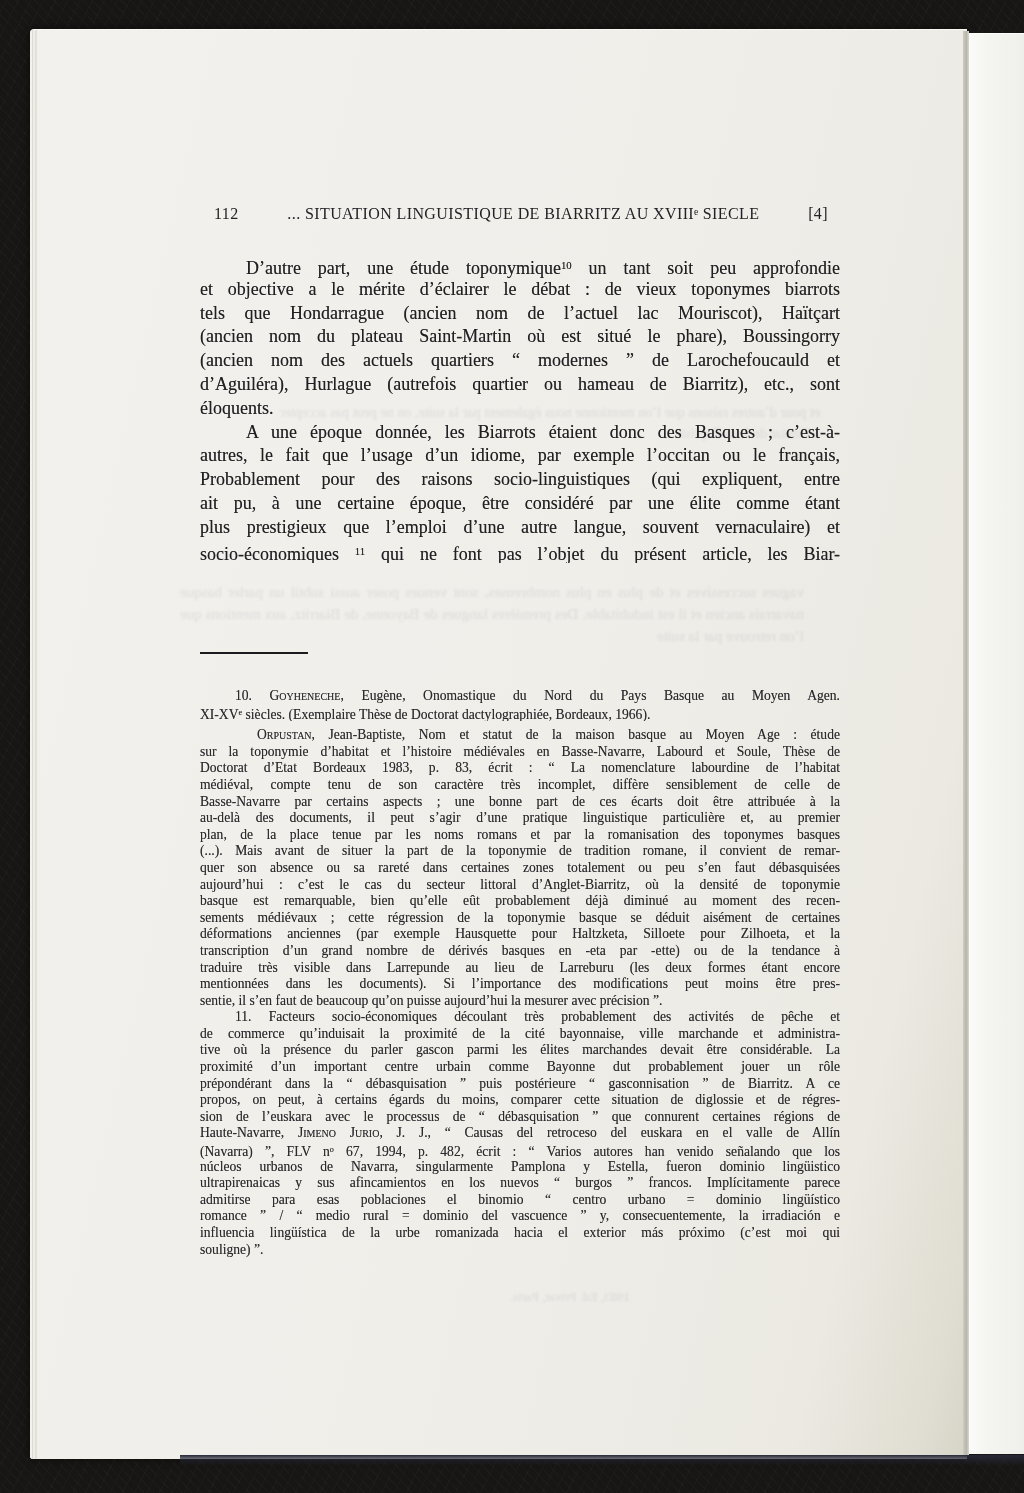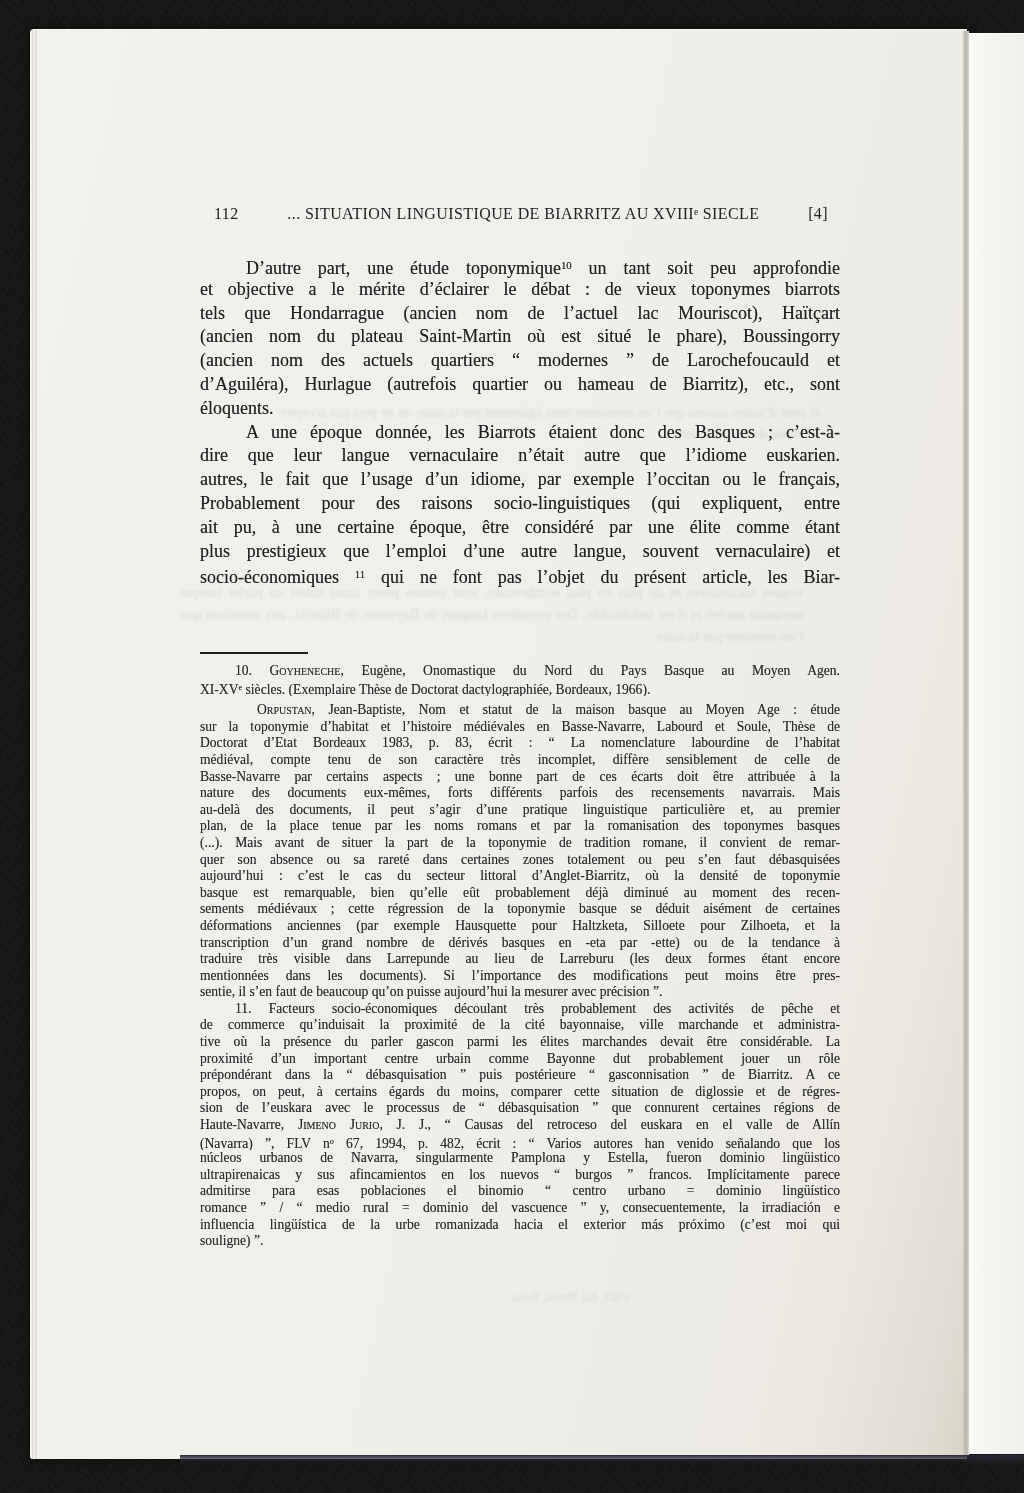--- a/index.html
+++ b/index.html
@@ -64,21 +64,21 @@
     font-size:18px;line-height:23.8px;
     text-shadow:0 0 .3px rgba(32,31,34,.55);
   }
   #body-text .tl{height:23.8px;}
   
   #fn-rule{
     position:absolute;left:170px;top:622px;width:108px;height:2px;
     background:var(--rule,#1c1b1e);
   }
   #footnotes{
-    position:absolute;left:170px;top:633px;width:640px;
+    position:absolute;left:170px;top:658px;width:640px;
     font-size:13.6px;line-height:16.6px;
     color:var(--ink-footnote,#2b2a2d);
     text-shadow:0 0 .3px rgba(43,42,45,.5);
   }
   #footnotes .tl{height:16.6px;}
   
   .tl{
     text-align:justify;text-align-last:justify;
     overflow:hidden;white-space:normal;
   }
@@ -125,21 +125,20 @@
         <div class="tl"><span>D’autre part, une étude toponymique</span><span class="r-sup">10</span><span> un tant soit peu approfondie</span></div>
         <div class="tl"><span>et objective a le mérite d’éclairer le débat : de vieux toponymes biarrots</span></div>
         <div class="tl"><span>tels que </span><span class="r-i">Hondarrague</span><span> (ancien nom de l’actuel lac </span><span class="r-i">Mouriscot), Haïtçart</span></div>
         <div class="tl"><span>(ancien nom du plateau </span><span class="r-i">Saint-Martin</span><span> où est situé le phare), </span><span class="r-i">Boussingorry</span></div>
         <div class="tl"><span>(ancien nom des actuels quartiers “ modernes ” de </span><span class="r-i">Larochefoucauld</span><span> et</span></div>
         <div class="tl"><span>d’</span><span class="r-i">Aguiléra), Hurlague</span><span> (autrefois quartier ou hameau de Biarritz), etc., sont</span></div>
         <div class="tl last"><span>éloquents.</span></div>
       </div>
       <div class="para ind jl">
         <div class="tl"><span>A une époque donnée, les Biarrots étaient donc des Basques ; c’est-à-</span></div>
-        <div class="tl"><span>dire que leur langue vernaculaire n’était autre que l’idiome euskarien.</span></div>
         <div class="tl"><span>autres, le fait que l’usage d’un idiome, par exemple l’occitan ou le français,</span></div>
         <div class="tl"><span>Probablement pour des raisons socio-linguistiques (qui expliquent, entre</span></div>
         <div class="tl"><span>ait pu, à une certaine époque, être considéré par une élite comme étant</span></div>
         <div class="tl"><span>plus prestigieux que l’emploi d’une autre langue, souvent vernaculaire) et</span></div>
         <div class="tl"><span>socio-économiques </span><span class="r-sup">11</span><span> qui ne font pas l’objet du présent article, les </span><span class="r-i">Biar-</span></div>
       </div>
     </div>
 
   <div class="ghost g1">vagues successives et de plus en plus nombreuses, sont venues poser aussi subtil un parler basque navarrais ancien et il est indubitable. Des premières langues de Bayonne, de Biarritz, aux mentions que l’on retrouve par la suite</div>
 
@@ -149,21 +148,20 @@
       <div class="para ind-sm gap-sm">
         <div class="tl"><span>10. </span><span class="r-sc">Goyheneche</span><span>, Eugène, </span><span class="r-i">Onomastique du Nord du Pays Basque au Moyen Agen.</span></div>
         <div class="tl last"><span class="r-i">XI-XV</span><span class="r-i r-sup">e</span><span class="r-i"> siècles.</span><span> (Exemplaire Thèse de Doctorat dactylographiée, Bordeaux, 1966).</span></div>
       </div>
       <div class="para ind-lg gap-lg">
         <div class="tl"><span class="r-sc">Orpustan</span><span>, Jean-Baptiste, </span><span class="r-i">Nom et statut de la maison basque au Moyen Age : étude</span></div>
         <div class="tl"><span class="r-i">sur la toponymie d’habitat et l’histoire médiévales en Basse-Navarre, Labourd et Soule,</span><span> Thèse de</span></div>
         <div class="tl"><span>Doctorat d’Etat Bordeaux 1983, p. 83, écrit : “ La nomenclature labourdine de l’habitat</span></div>
         <div class="tl"><span>médiéval, compte tenu de son caractère très incomplet, diffère sensiblement de celle de</span></div>
         <div class="tl"><span>Basse-Navarre par certains aspects ; une bonne part de ces écarts doit être attribuée à la</span></div>
-        <div class="tl"><span>nature des documents eux-mêmes, forts différents parfois des recensements navarrais. Mais</span></div>
         <div class="tl"><span>au-delà des documents, il peut s’agir d’une pratique linguistique particulière et, au premier</span></div>
         <div class="tl"><span>plan, de la place tenue par les noms romans et par la romanisation des toponymes basques</span></div>
         <div class="tl"><span>(...). Mais avant de situer la part de la toponymie de tradition romane, il convient de remar-</span></div>
         <div class="tl"><span>quer son absence ou sa rareté dans certaines zones totalement ou peu s’en faut débasquisées</span></div>
         <div class="tl"><span>aujourd’hui : c’est le cas du secteur littoral d’Anglet-Biarritz, où la densité de toponymie</span></div>
         <div class="tl"><span>basque est remarquable, bien qu’elle eût probablement déjà diminué au moment des recen-</span></div>
         <div class="tl"><span>sements médiévaux ; cette régression de la toponymie basque se déduit aisément de certaines</span></div>
         <div class="tl"><span>déformations anciennes (par exemple </span><span class="r-i">Hausquette</span><span> pour </span><span class="r-i">Haltzketa, Silloete</span><span> pour </span><span class="r-i">Zilhoeta</span><span>, et la</span></div>
         <div class="tl"><span>transcription d’un grand nombre de dérivés basques en </span><span class="r-i">-eta</span><span> par </span><span class="r-i">-ette)</span><span> ou de la tendance à</span></div>
         <div class="tl"><span>traduire très visible dans </span><span class="r-i">Larrepunde</span><span> au lieu de </span><span class="r-i">Larreburu</span><span> (les deux formes étant encore</span></div>

